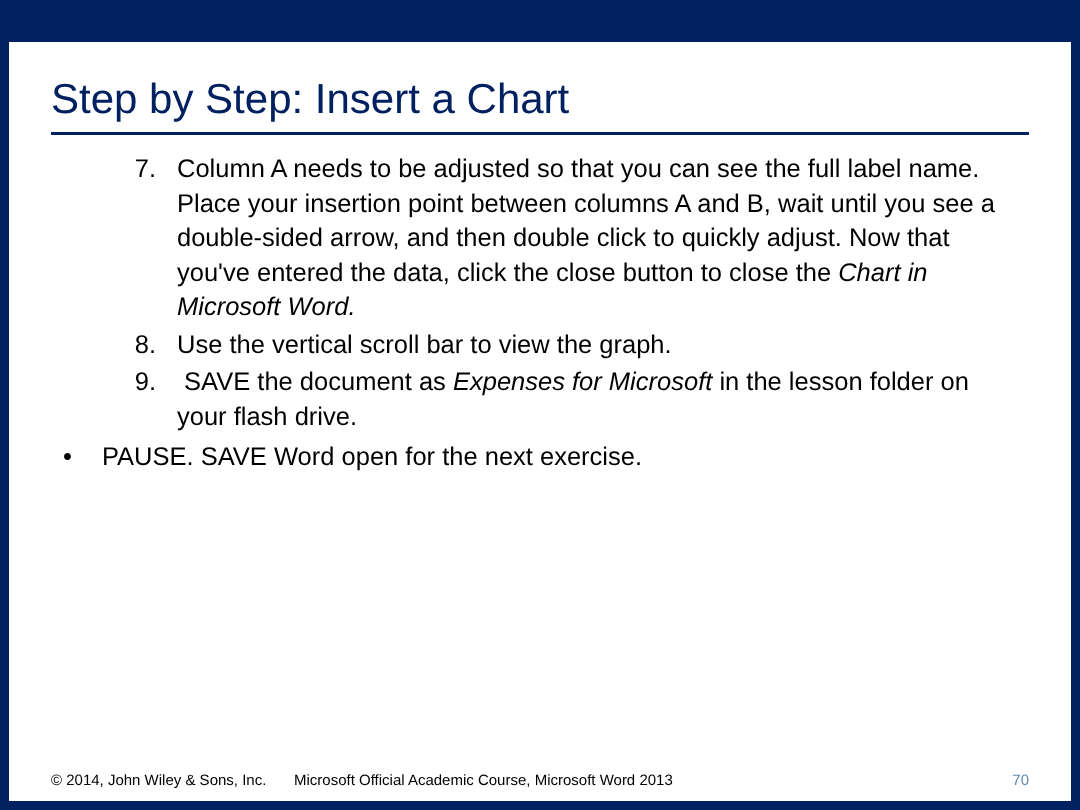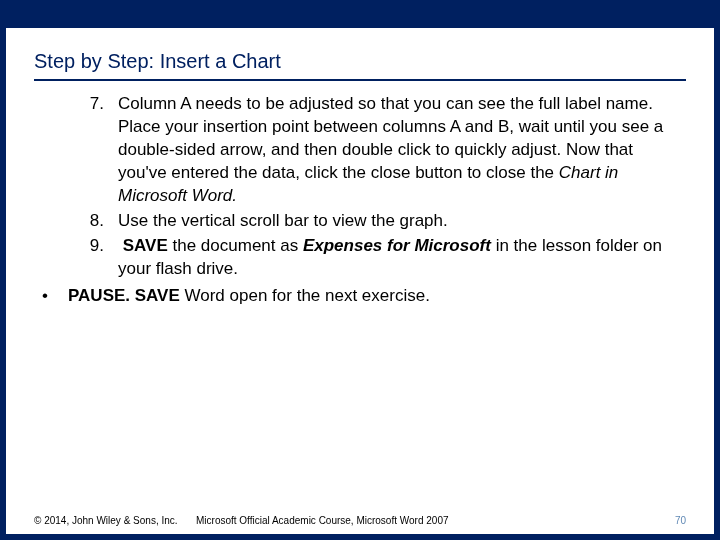--- a/index.html
+++ b/index.html
@@ -16,21 +16,21 @@
     width: 720px;
     height: 540px;
     border-top: 28px solid #002060;
     border-left: 6px solid #002060;
     border-right: 6px solid #002060;
     border-bottom: 6px solid #002060;
     background: #fff;
     padding: 0;
   }
   .title {
-    font-size: 20px;
+    font-size: 28px;
     color: #002060;
     font-weight: 400;
     padding: 22px 0 6px 28px;
   }
   .title-underline {
     margin: 0 28px 12px 28px;
     border-bottom: 2px solid #002060;
   }
   .content {
     padding: 0 44px 0 44px;
@@ -86,21 +86,21 @@
     left: 190px;
     bottom: 0;
   }
   .footer .page {
     position: absolute;
     right: 28px;
     bottom: 0;
     color: #6089b5;
   }
   i { font-style: italic; }
-  b { font-weight: bold; }
+  b { font-weight: normal; }
 </style>
 </head>
 <body>
 
 <div class="slide">
 
   <div class="title">Step by Step: Insert a Chart</div>
   <div class="title-underline"></div>
 
   <div class="content">
@@ -119,17 +119,17 @@
       </li>
     </ol>
     <div class="bullet-row">
       <span class="dot">•</span>
       <span class="txt"><b>PAUSE. SAVE</b> Word open for the next exercise.</span>
     </div>
   </div>
 
   <div class="footer">
     <span class="copy">© 2014, John Wiley &amp; Sons, Inc.</span>
-    <span class="course">Microsoft Official Academic Course, Microsoft Word 2007</span>
+    <span class="course">Microsoft Official Academic Course, Microsoft Word 2013</span>
     <span class="page">70</span>
   </div>
 
 </div>
 
 </body></html>

